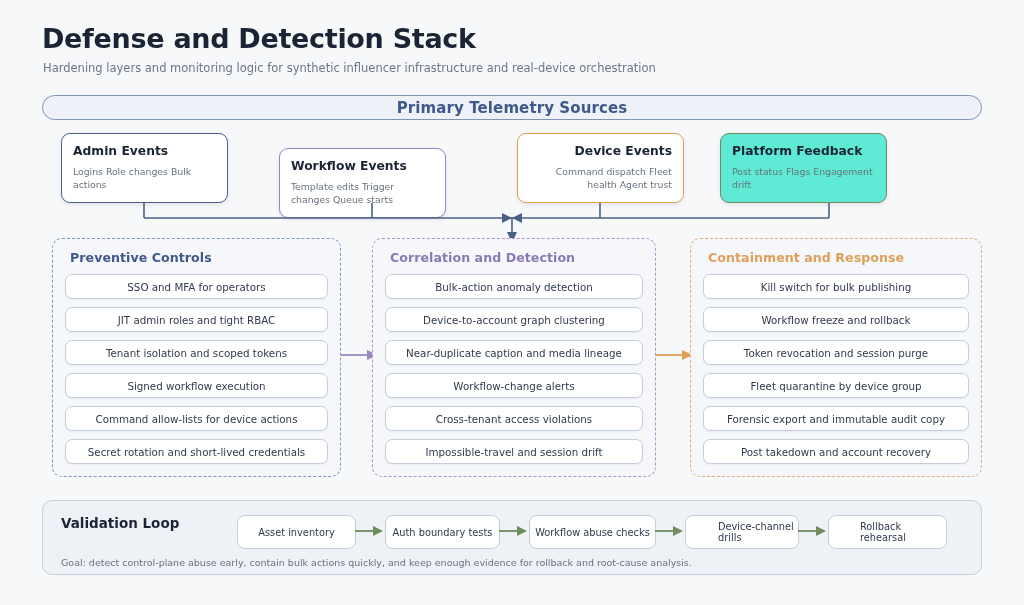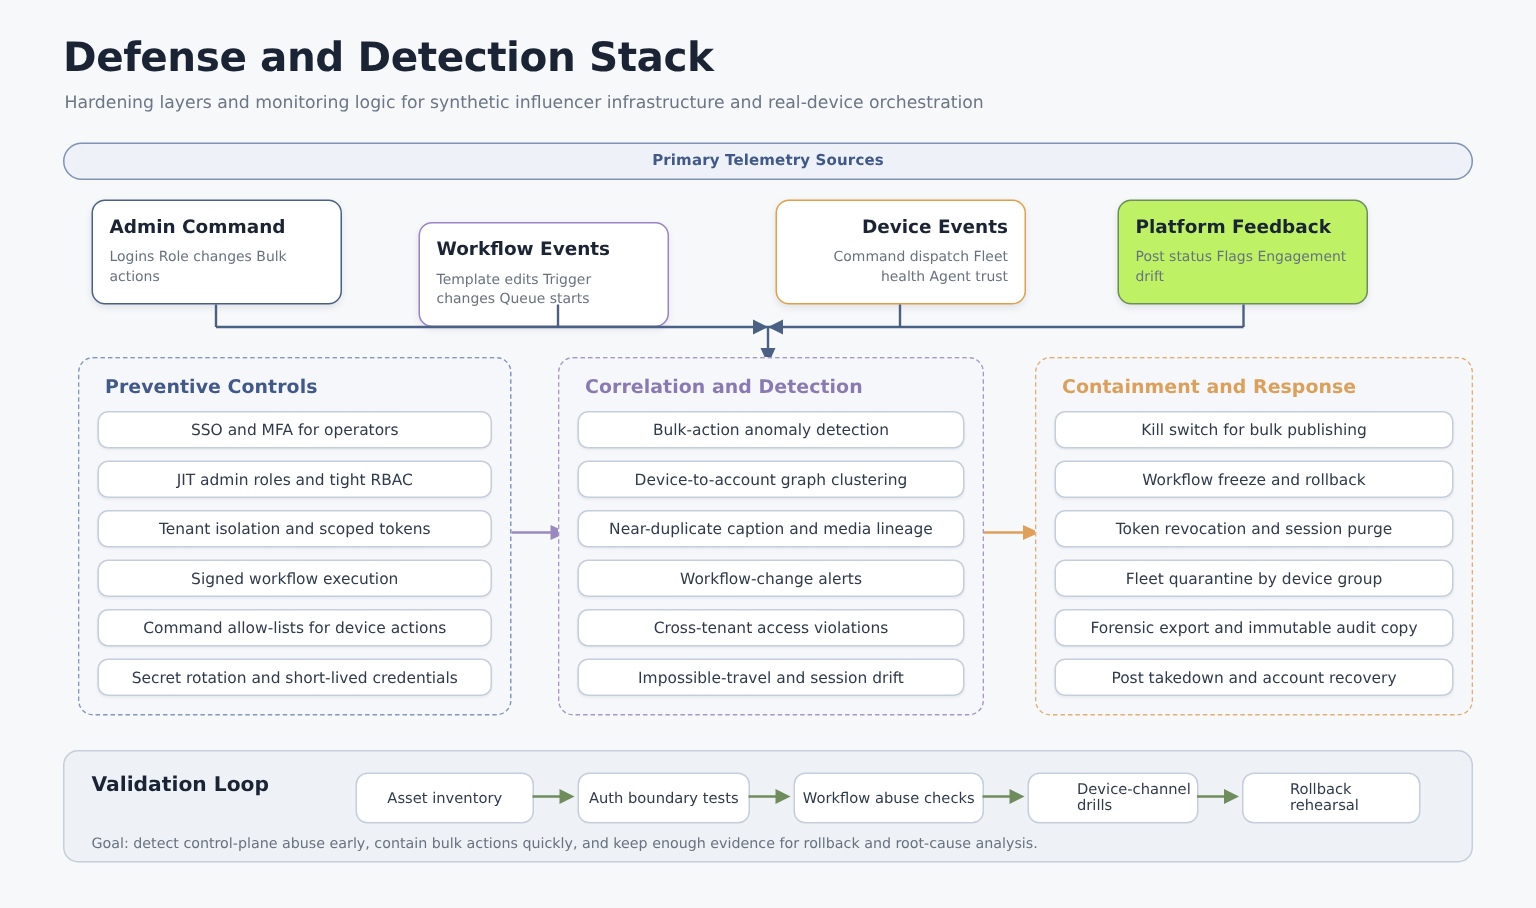--- a/index.html
+++ b/index.html
@@ -38,21 +38,21 @@
     position: absolute;
     left: 42px; top: 95px;
     width: 940px; height: 25px;
     box-sizing: border-box;
     border: 1.3px solid #7f93b5;
     border-radius: 13px;
     background: #eef1f7;
     display: flex; align-items: center; justify-content: center;
   }
   .telemetry-banner-label {
-    font-size: 10px;
+    font-size: 15px;
     font-weight: bold;
     color: #3f5party;
     color: #41598a;
     letter-spacing: 0.1px;
   }
 
   
   .sources { position: absolute; left: 0; top: 133px; width: 1024px; height: 72px; }
   .source-card {
     position: absolute;
@@ -154,32 +154,32 @@
   <h1 class="page-title">Defense and Detection Stack</h1>
   <div class="page-subtitle">Hardening layers and monitoring logic for synthetic influencer infrastructure and real-device orchestration</div>
 </div>
 
 <div class="telemetry-banner">
   <span class="telemetry-banner-label">Primary Telemetry Sources</span>
 </div>
 
 <div class="sources">
     <div class="source-card" style="left: 61px; top: 0px; border: 1.5px solid rgb(74, 97, 133); background: rgb(255, 255, 255);">
-      <div class="sc-title">Admin Command</div>
+      <div class="sc-title">Admin Events</div>
       <div class="sc-desc">Logins Role changes Bulk actions</div>
     </div>
     <div class="source-card" style="left: 279px; top: 0px; border: 1.5px solid rgb(155, 131, 196); background: rgb(255, 255, 255); margin-top: 15px;">
       <div class="sc-title">Workflow Events</div>
       <div class="sc-desc">Template edits Trigger changes Queue starts</div>
     </div>
     <div class="source-card" style="left: 517px; top: 0px; border: 1.5px solid rgb(224, 160, 74); background: rgb(255, 255, 255); text-align: right;">
       <div class="sc-title">Device Events</div>
       <div class="sc-desc">Command dispatch Fleet health Agent trust</div>
     </div>
-    <div class="source-card" style="left: 745px; top: 0px; border: 1.5px solid rgb(111, 140, 92); background: #bef264;">
+    <div class="source-card" style="left: 720px; top: 0px; border: 1.5px solid rgb(111, 140, 92); background: #5eead4;">
       <div class="sc-title">Platform Feedback</div>
       <div class="sc-desc">Post status Flags Engagement drift</div>
     </div>
   </div>
 
 <svg class="connectors" viewBox="0 0 1024 605">
   <g id="bus-group" stroke="#4a6185" stroke-width="1.6" fill="none">
     <path d="M144 203 L144 218"></path>
     <path d="M372 203 L372 218"></path>
     <path d="M600 203 L600 218"></path>

